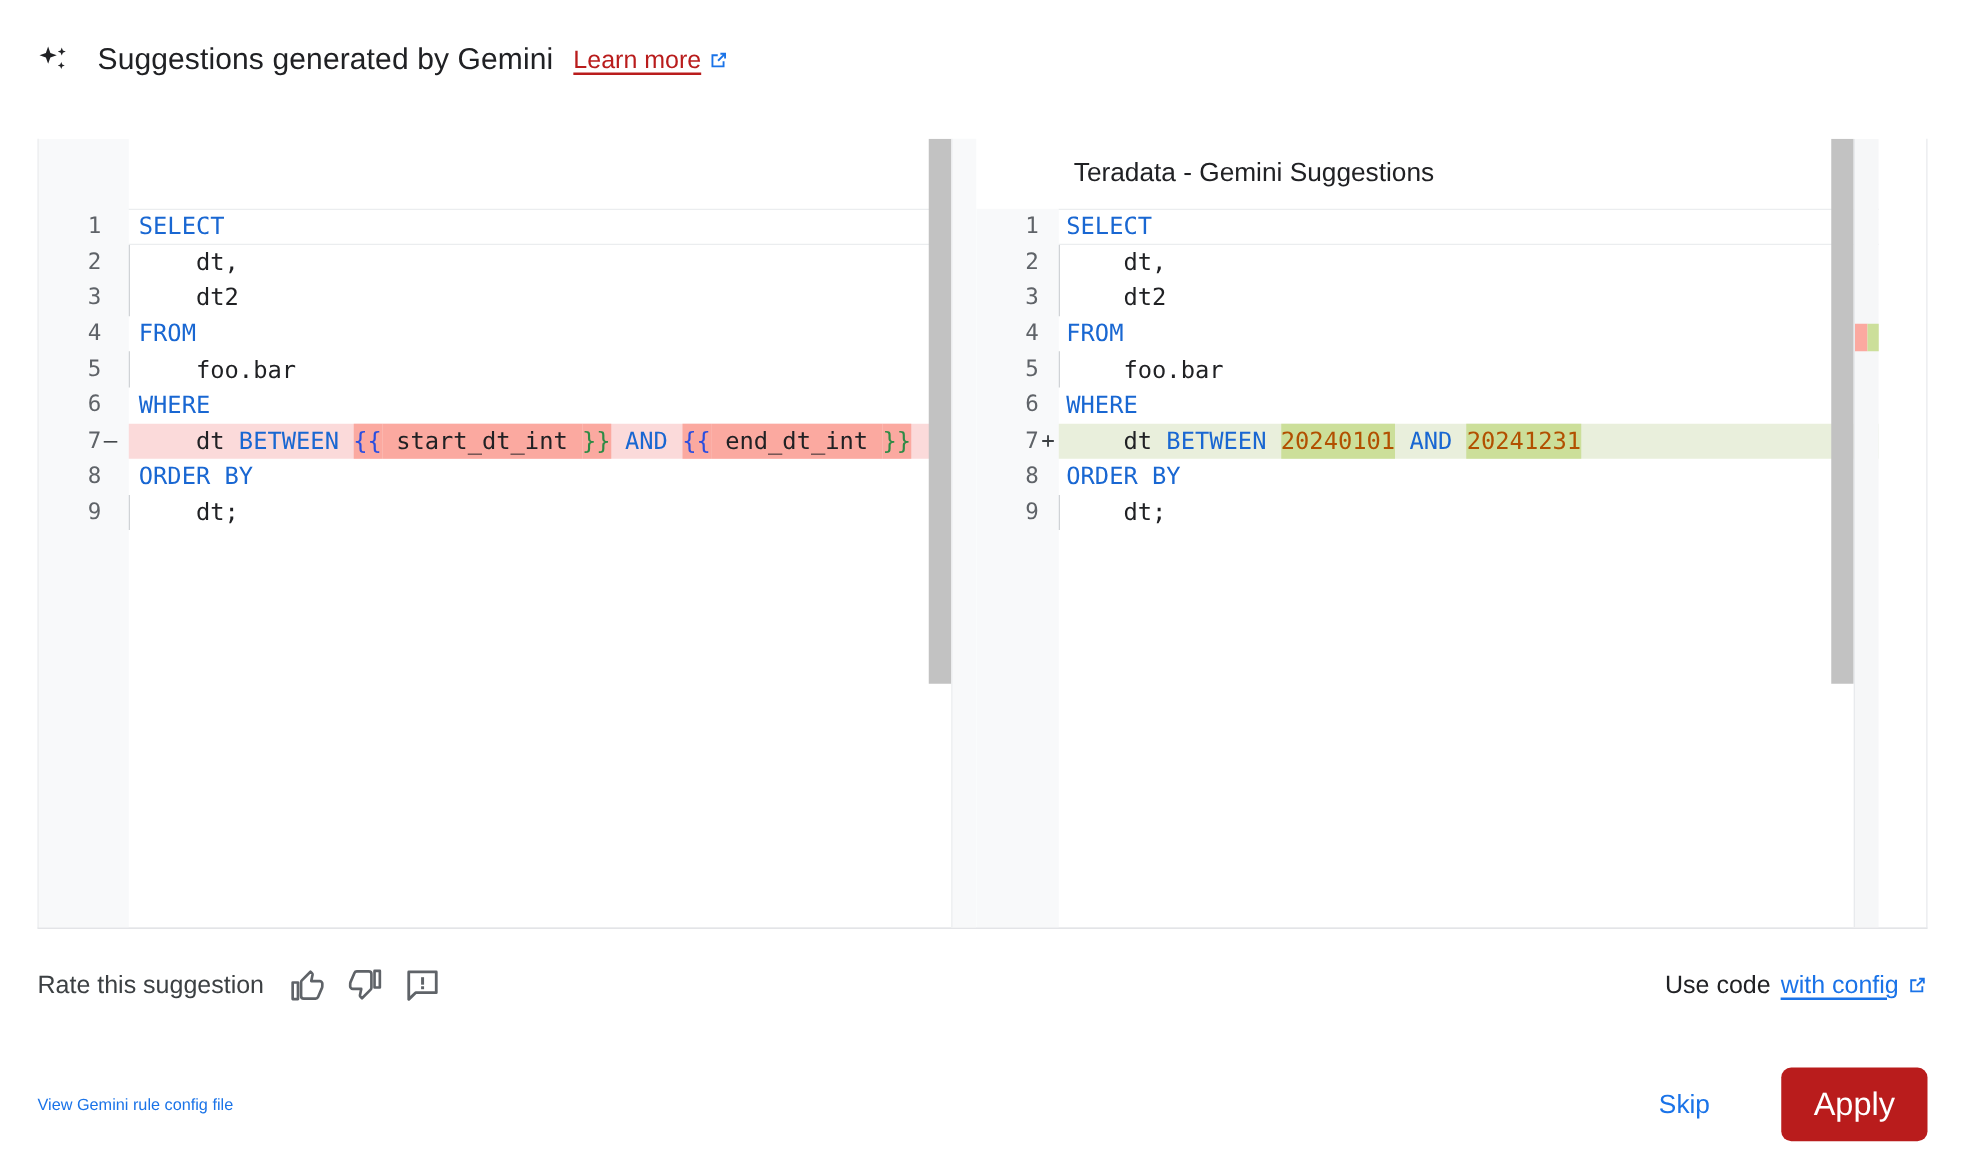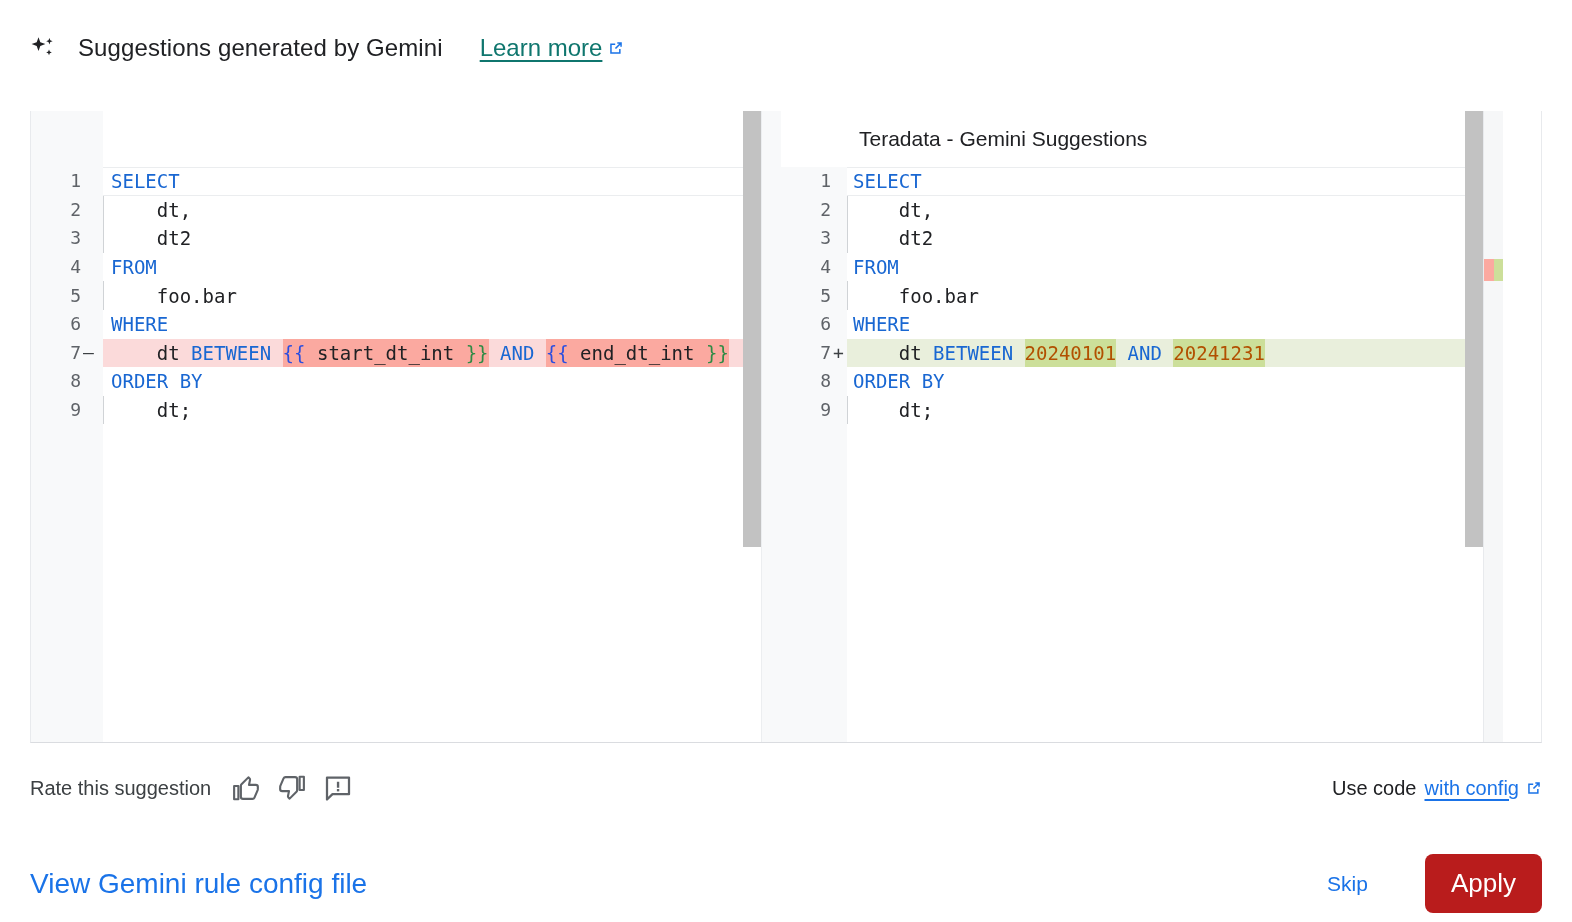--- a/index.html
+++ b/index.html
@@ -17,22 +17,22 @@
     position: absolute; left: 28px; top: 28px;
     display: flex; align-items: center; gap: 0;
     height: 40px;
   }
   .sparkle { width: 30px; height: 30px; display:block; flex: none; }
   .hdr-title {
     font-size: 24px; color: #202124; margin-left: 20px;
     letter-spacing: .1px; white-space: nowrap;
   }
   .learn-more {
-    margin-left: 37px; display: inline-flex; align-items: center; gap: 6px;
-    color: #0f766e; font-size: 24px; text-decoration: none; cursor: pointer;
+    margin-left: 16px; display: inline-flex; align-items: center; gap: 6px;
+    color: #b91c1c; font-size: 20px; text-decoration: none; cursor: pointer;
     white-space: nowrap;
   }
   .learn-more .lbl { text-decoration: underline; text-underline-offset: 4px; }
   .ext-ico { width: 16px; height: 16px; display:block; }
 
   
   .editor {
     position: absolute; left: 30px; top: 111px;
     width: 1512px; height: 632px;
     background: #ffffff;
@@ -148,21 +148,21 @@
     margin-left: 8px; cursor: pointer;
   }
   .caution .ext-ico { margin-left: 7px; }
 
   
   .footer {
     position: absolute; left: 0; right: 0; top: 845px; height: 77px;
     display: flex; align-items: center; padding: 0 30px;
   }
   .cfg-link {
-    color: #1a73e8; font-size: 28px; text-decoration: none; cursor: pointer;
+    color: #1a73e8; font-size: 13px; text-decoration: none; cursor: pointer;
     white-space: nowrap;
   }
   .foot-right { margin-left: auto; display: flex; align-items: center; gap: 39px; }
   .btn-skip {
     background: none; border: none; color: #1a73e8; font-size: 21px;
     font-family: inherit; cursor: pointer; padding: 10px 18px; border-radius: 6px;
   }
   .btn-apply {
     background: #b91c1c; border: none; color: #ffffff; font-size: 26px;
     font-family: inherit; cursor: pointer; padding: 14px 26px; border-radius: 8px;

